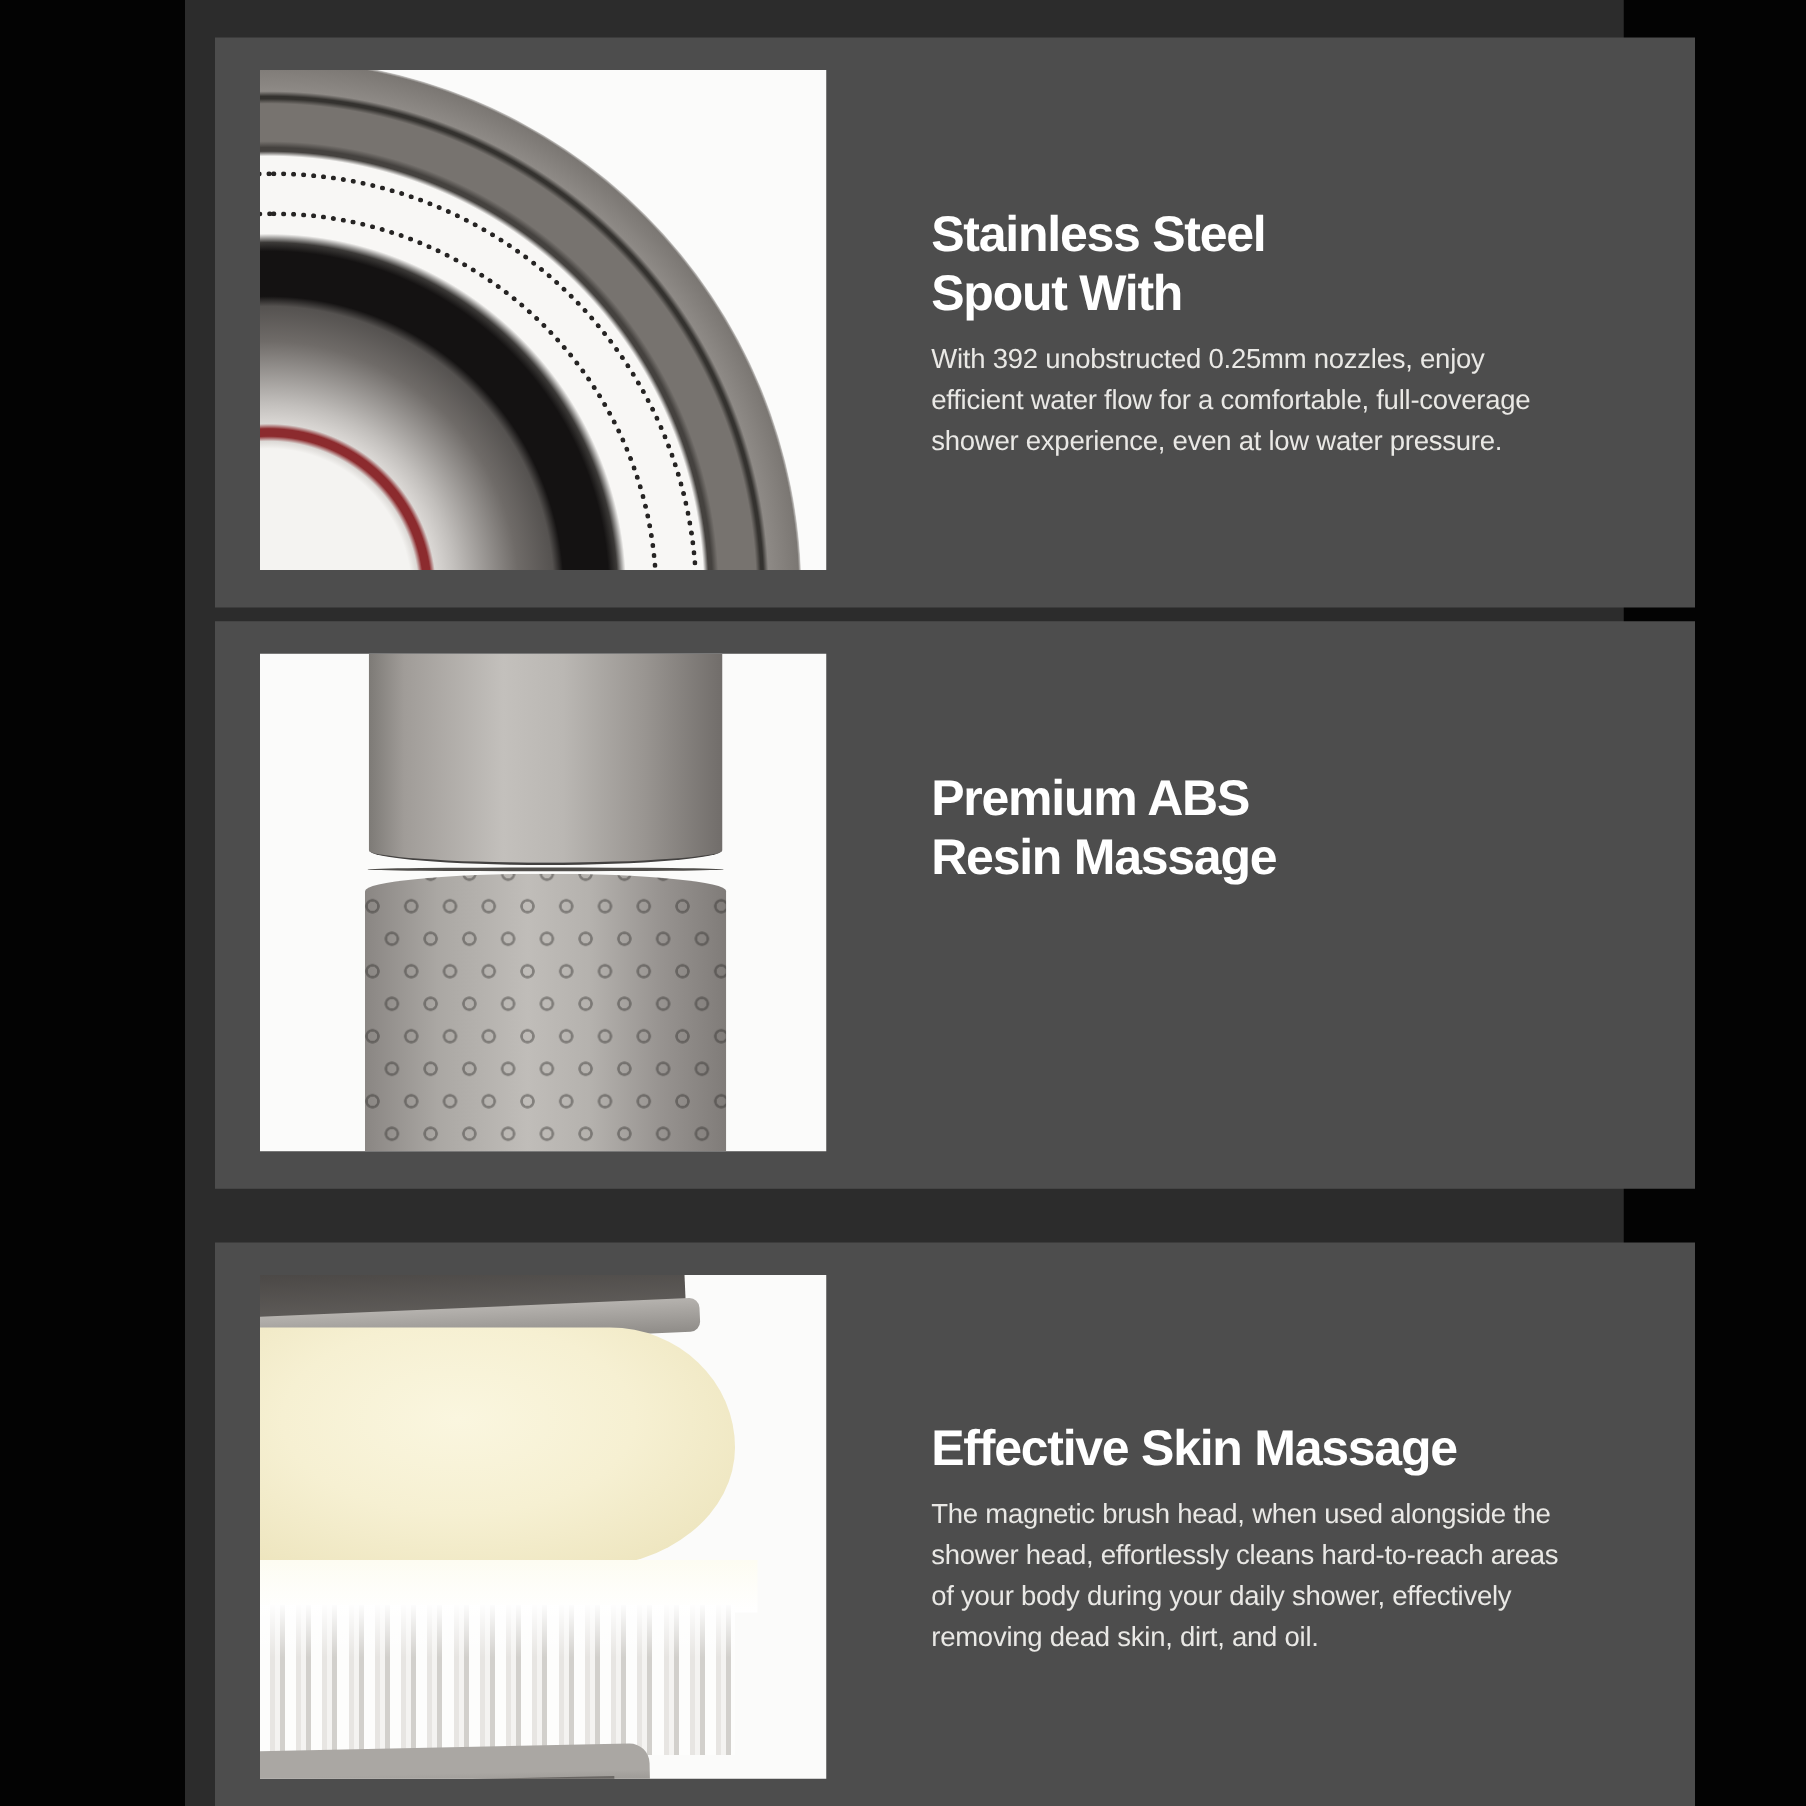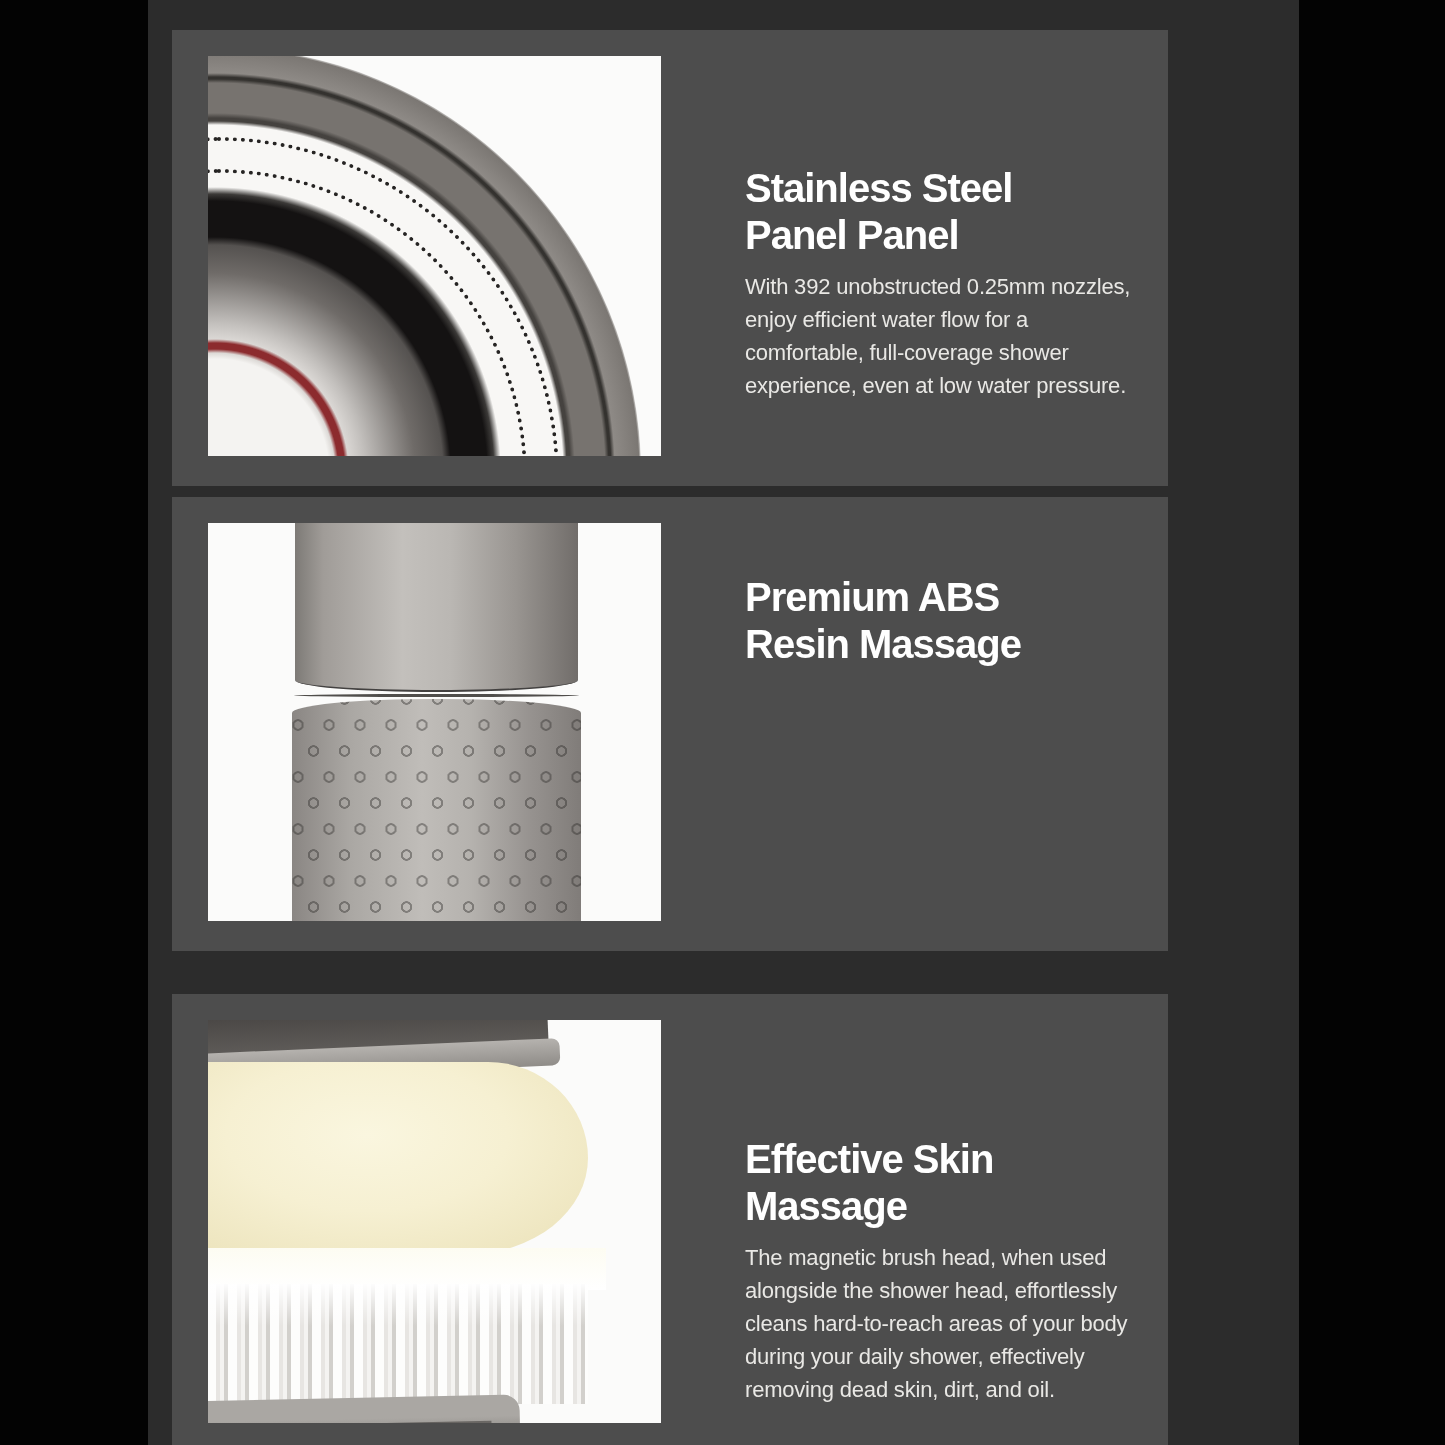--- a/index.html
+++ b/index.html
@@ -5,35 +5,35 @@
   html,body{margin:0;padding:0;background:#030303;}
   body{width:1445px;height:1445px;position:relative;overflow:hidden;
        font-family:"Liberation Sans",sans-serif;}
 
   .side-bar{position:absolute;top:0;height:1445px;background:#030303;}
   #bar-left{left:0;width:148px;}
   #bar-right{left:1299px;width:146px;}
 
   .frame{position:absolute;left:148px;top:0;width:1151px;height:1445px;background:#2c2c2c;}
 
-  .panel{position:absolute;left:172px;width:996px;background:#4d4d4d;}
+  .panel{position:absolute;left:172px;width:1184px;background:#4d4d4d;}
   #panel-1{top:30px;height:456px;}
   #panel-2{top:497px;height:454px;}
   #panel-3{top:994px;height:459px;}
 
   .imgbox{position:absolute;left:36px;top:26px;bottom:30px;width:453px;
           background:#fbfbfa;overflow:hidden;}
 
   .textcol{position:absolute;left:573px;right:20px;top:0;bottom:0;}
   .title{margin:0;color:#ffffff;font-weight:700;font-size:40px;line-height:47px;
          letter-spacing:-1px;}
   .title span{display:block;}
   .body{margin:11px 0 0;color:#e9e8e5;font-size:22px;line-height:33px;letter-spacing:-0.2px;}
   #panel-1 .textcol{padding-top:135px;} #panel-1 .body{max-width:500px;}
-  #panel-2 .textcol{padding-top:77px;} #panel-2 .body{max-width:532px;}
+  #panel-2 .textcol{padding-top:119px;} #panel-2 .body{max-width:532px;}
   #panel-3 .textcol{padding-top:142px;} #panel-3 .body{max-width:520px;}
 
   
   .ring{position:absolute;left:-419px;top:-9px;width:852px;height:852px;border-radius:50%;
     background:radial-gradient(circle closest-side,
       #f4f3f1 0 114px, #dcd9d6 120px, #8c2b2e 124px 130px, #dad7d4 134px,
       #c2bfbc 150px, #6f6b68 200px, #555250 228px,
       #141212 236px 272px, #3c3a38 279px,
       #f8f7f5 286px 348px,
       #45423f 352px 355px, #77736f 360px 390px,
@@ -90,21 +90,21 @@
 
 <section class="panel" id="panel-1">
   <div class="imgbox">
     <div class="ring"></div>
     <div class="nozzle-dots dots-outer"></div>
     <div class="nozzle-dots dots-inner"></div>
   </div>
   <div class="textcol">
     <h2 class="title">
       <span>Stainless Steel</span>
-      <span>Panel Panel</span>
+      <span>Spout With</span>
     </h2>
     <p class="body">With 392 unobstructed 0.25mm nozzles, enjoy efficient water flow for a comfortable, full-coverage shower experience, even at low water pressure.</p>
   </div>
 </section>
 
 <section class="panel" id="panel-2">
   <div class="imgbox">
     <div class="handle">
       <div class="cap"></div>
       <div class="seam"></div>

